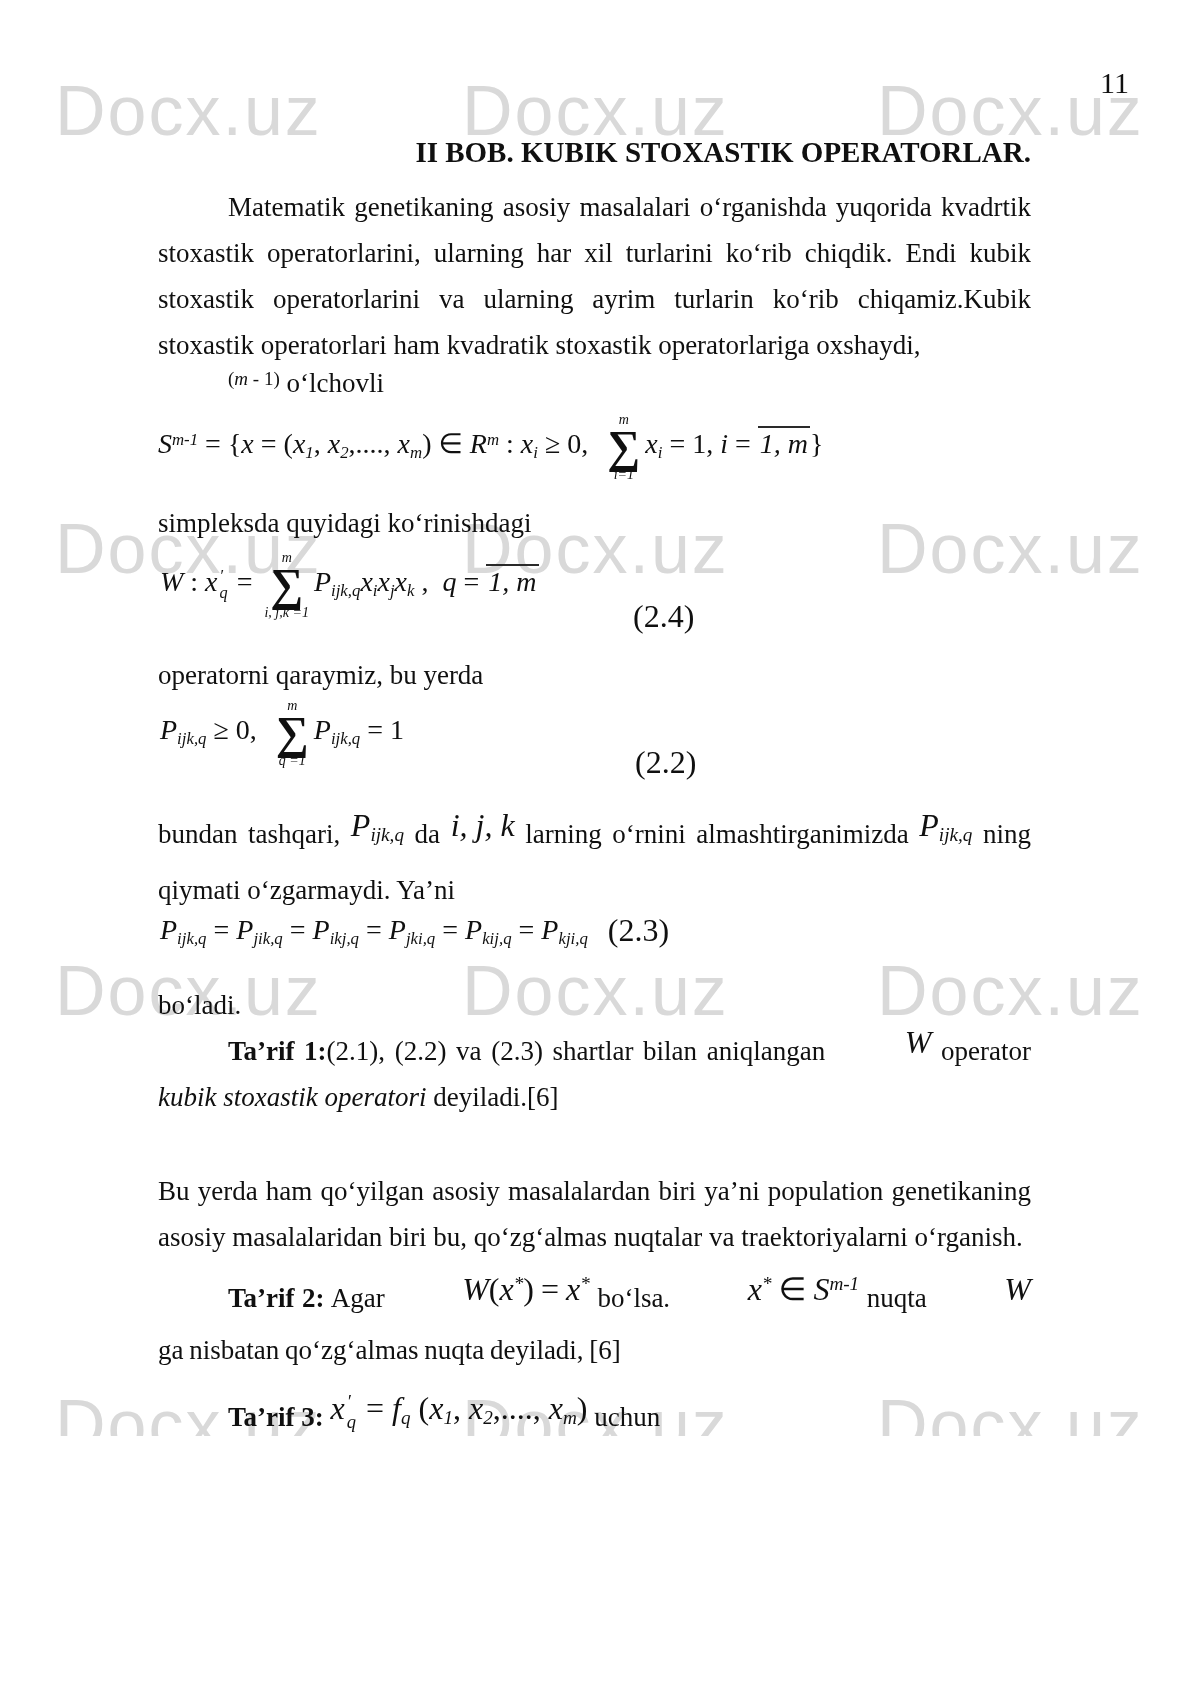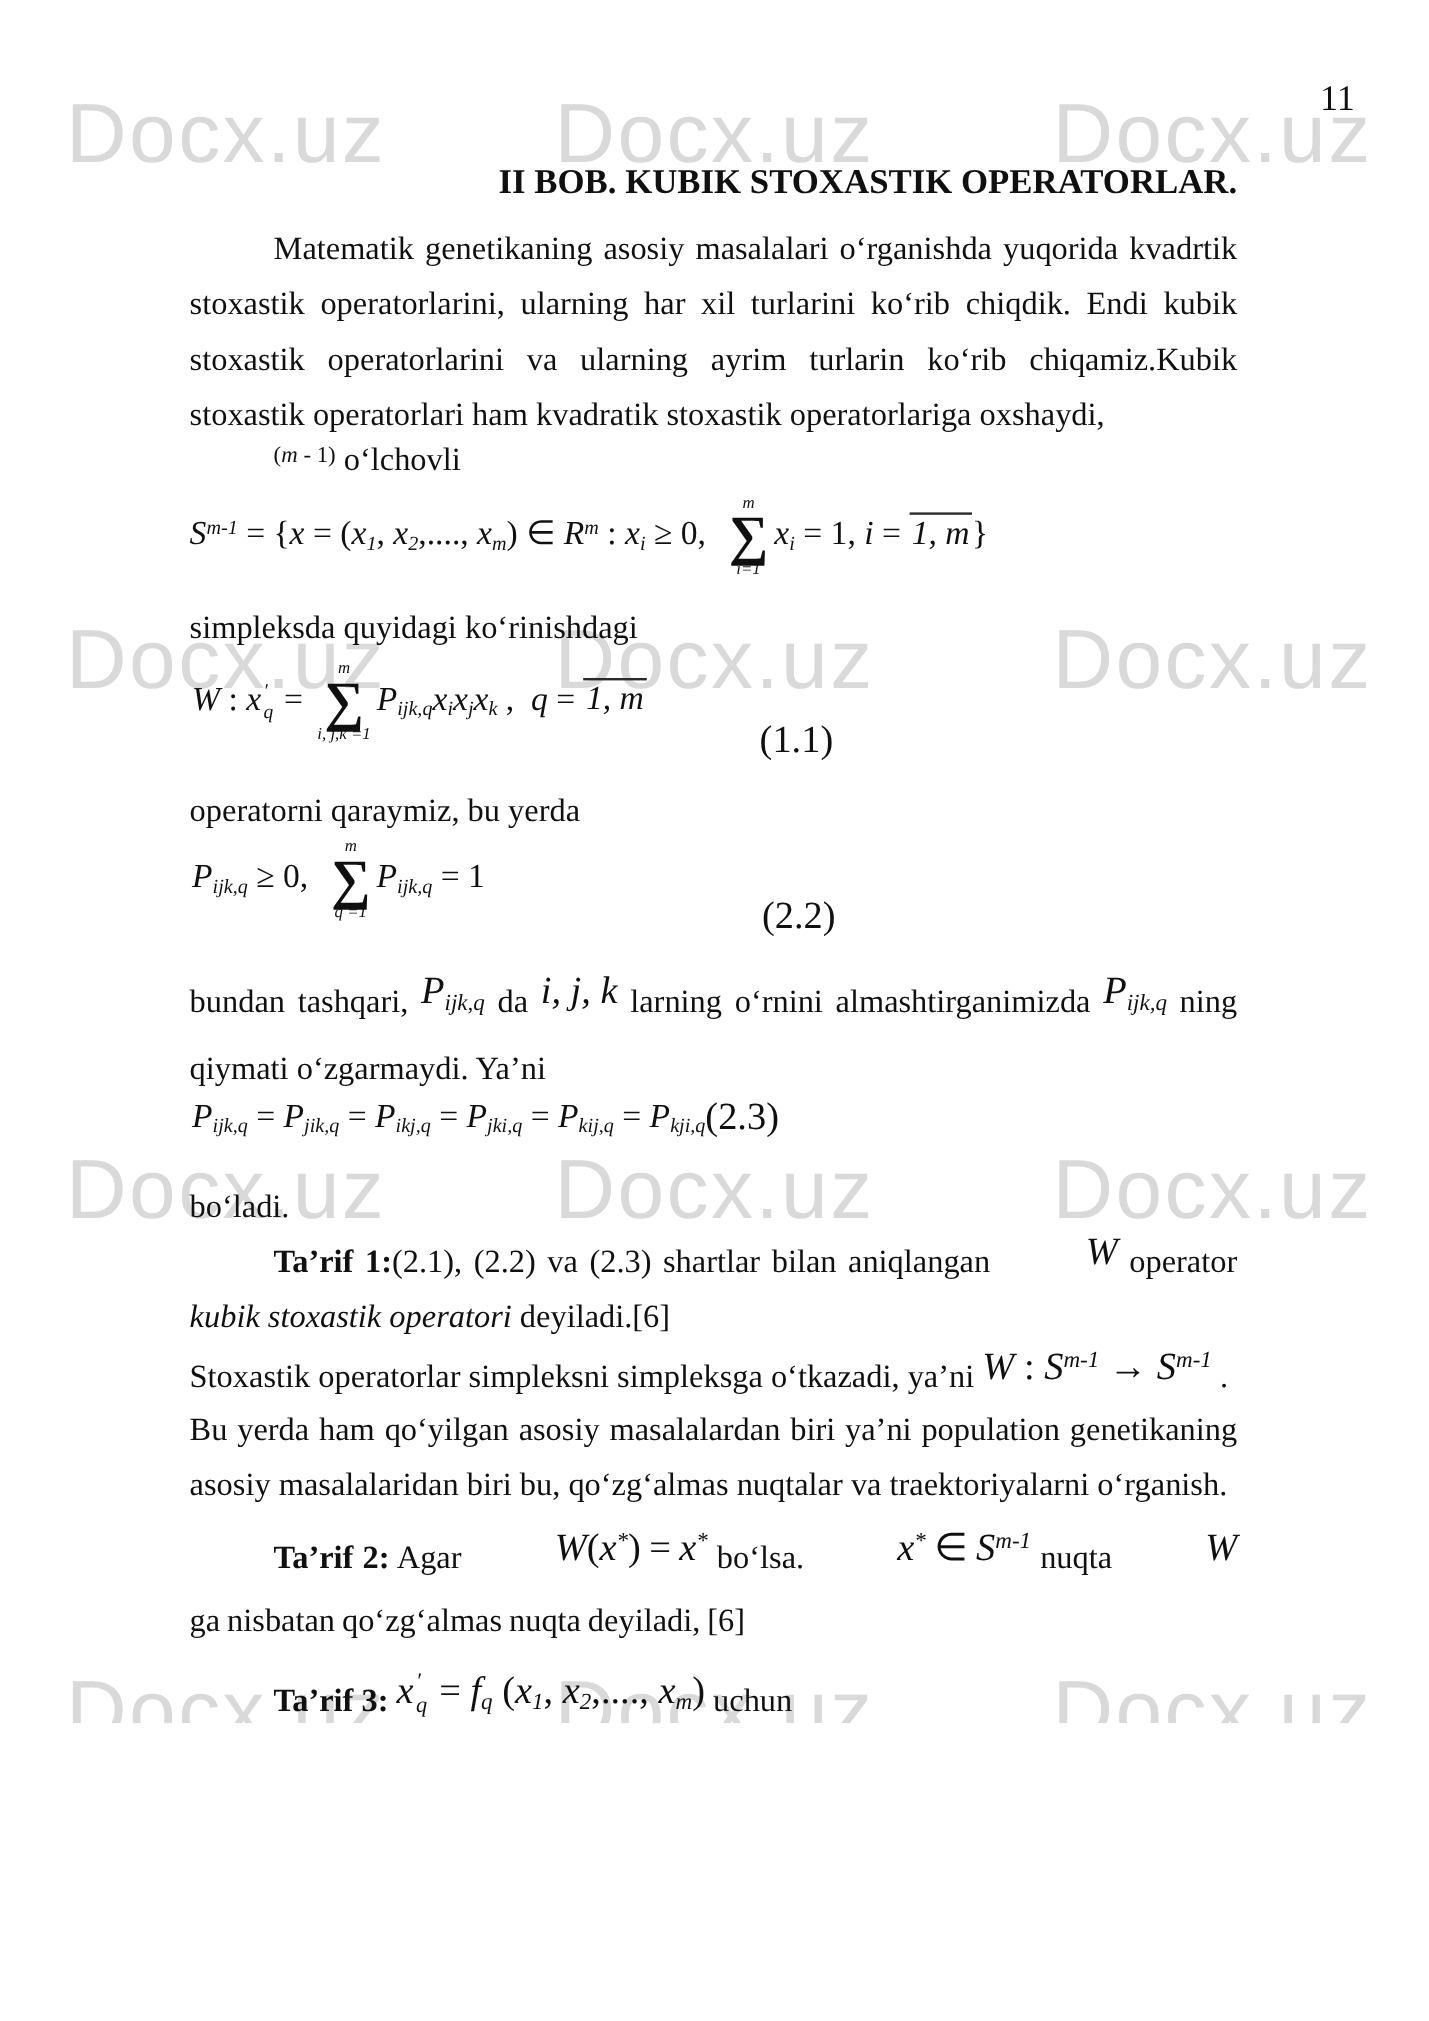--- a/index.html
+++ b/index.html
@@ -26,21 +26,21 @@
   }
   
   .block { position: absolute; z-index: 1; }
   .body-text { font-size: 27px; line-height: 46px; }
   .justify { text-align: justify; }
   .indent { text-indent: 70px; }
   .col { left: 158px; width: 873px; }
   .page-number { font-size: 30px; }
   .doc-title { font-weight: bold; font-size: 29px; text-align: right; white-space: nowrap; }
   .eq-label { position: absolute; z-index: 1; font-size: 32px; }
-  .eq-label-inline { font-size: 32px; margin-left: 0; vertical-align: -2px; }
+  .eq-label-inline { font-size: 32px; margin-left: 20px; vertical-align: -2px; }
   b { font-weight: bold; }
   i { }
 
   
   .formula { white-space: nowrap; }
   .formula > span { white-space: pre; }
   .formula-block { line-height: 1; font-size: 28px; }
   .inline-f { display: inline-block; font-size: 32px; vertical-align: 7px; line-height: 1; }
   .fv { font-style: italic; }
   .ft { font-style: normal; }
@@ -85,44 +85,41 @@
 
   <div class="block body-text" style="top:360px;left:228px">
     <span class="formula inline-f" style="font-size:19px"><span class="ft">(</span><span class="fv">m</span><span class="ft"> - 1)</span></span><span> o‘lchovli</span>
   </div>
 
   <div class="block formula formula-block" style="top:412px;left:158px"><span class="fv">S</span><span class="fsup">m-1</span><span class="ft"> = {</span><span class="fv">x</span><span class="ft"> = (</span><span class="fv">x</span><span class="fsub">1</span><span class="ft">, </span><span class="fv">x</span><span class="fsub">2</span><span class="ft">,...., </span><span class="fv">x</span><span class="fsub">m</span><span class="ft">) ∈ </span><span class="fv">R</span><span class="fsup">m</span><span class="ft"> : </span><span class="fv">x</span><span class="fsub">i</span><span class="ft"> ≥ 0,  </span><span class="fsum"><span class="fsum-top">m</span><span class="fsum-sig">∑</span><span class="fsum-bot">i=1</span></span><span class="fv">x</span><span class="fsub">i</span><span class="ft"> = 1, </span><span class="fv">i</span><span class="ft"> = </span><span class="fover">1, m</span><span class="ft">}</span></div>
 
   <div class="block body-text" style="top:500px;left:158px">simpleksda quyidagi ko‘rinishdagi</div>
 
   <div class="block formula formula-block" style="top:550px;left:160px"><span class="fv">W</span><span class="ft"> : </span><span class="fv">x</span><span class="fss"><span>′</span><span>q</span></span><span class="ft"> = </span><span class="fsum"><span class="fsum-top">m</span><span class="fsum-sig">∑</span><span class="fsum-bot">i, j,k =1</span></span><span class="fv">P</span><span class="fsub">ijk,q</span><span class="fv">x</span><span class="fsub">i</span><span class="fv">x</span><span class="fsub">j</span><span class="fv">x</span><span class="fsub">k</span><span class="ft"> ,  </span><span class="fv">q</span><span class="ft"> = </span><span class="fover">1, m</span></div>
-  <div class="eq-label" style="top:598px;left:633px">(1.1)</div>
+  <div class="eq-label" style="top:598px;left:633px">(2.4)</div>
 
   <div class="block body-text" style="top:652px;left:158px">operatorni qaraymiz, bu yerda</div>
 
   <div class="block formula formula-block" style="top:698px;left:160px"><span class="fv">P</span><span class="fsub">ijk,q</span><span class="ft"> ≥ 0,  </span><span class="fsum"><span class="fsum-top">m</span><span class="fsum-sig">∑</span><span class="fsum-bot">q =1</span></span><span class="fv">P</span><span class="fsub">ijk,q</span><span class="ft"> = 1</span></div>
   <div class="eq-label" style="top:744px;left:635px">(2.2)</div>
 
   <div class="block body-text justify col" style="top:806px;line-height:56px">
     <span>bundan tashqari, </span><span class="formula inline-f"><span class="fv">P</span><span class="fsub">ijk,q</span></span><span> da </span><span class="formula inline-f"><span class="fv">i, j, k</span></span><span> larning o‘rnini almashtirganimizda </span><span class="formula inline-f"><span class="fv">P</span><span class="fsub">ijk,q</span></span><span> ning qiymati o‘zgarmaydi. Ya’ni</span>
   </div>
 
   <div class="block" style="top:912px;left:160px">
     <span class="formula formula-block"><span class="fv">P</span><span class="fsub">ijk,q</span><span class="ft"> = </span><span class="fv">P</span><span class="fsub">jik,q</span><span class="ft"> = </span><span class="fv">P</span><span class="fsub">ikj,q</span><span class="ft"> = </span><span class="fv">P</span><span class="fsub">jki,q</span><span class="ft"> = </span><span class="fv">P</span><span class="fsub">kij,q</span><span class="ft"> = </span><span class="fv">P</span><span class="fsub">kji,q</span></span><span class="eq-label-inline">(2.3)</span>
   </div>
 
   <div class="block body-text" style="top:982px;left:158px">bo‘ladi.</div>
 
   <div class="block body-text justify indent col" style="top:1026px">
     <b>Ta’rif 1:</b><span>(2.1), (2.2) va (2.3) shartlar bilan aniqlangan </span><span class="formula inline-f"><span class="fv">W</span></span><span> operator </span><i>kubik stoxastik operatori</i><span>  deyiladi.[6]</span>
   </div>
 
-  <div class="block body-text col" style="top:1122px">
-    <span>Stoxastik operatorlar simpleksni simpleksga o‘tkazadi, ya’ni </span><span class="formula inline-f"><span class="fv">W</span><span class="ft"> : </span><span class="fv">S</span><span class="fsup">m-1</span><span class="ft"> → </span><span class="fv">S</span><span class="fsup">m-1</span></span><span> .</span>
-  </div>
 
   <div class="block body-text justify col" style="top:1168px">Bu yerda ham  qo‘yilgan asosiy masalalardan biri ya’ni population genetikaning asosiy masalalaridan biri bu, qo‘zg‘almas nuqtalar va traektoriyalarni o‘rganish.</div>
 
   <div class="block body-text justify indent col" style="top:1272px;line-height:52px;word-spacing:-1px">
     <b>Ta’rif 2:</b><span> Agar </span><span class="formula inline-f"><span class="fv">W</span><span class="ft">(</span><span class="fv">x</span><span class="fsup">*</span><span class="ft">) = </span><span class="fv">x</span><span class="fsup">*</span></span><span> bo‘lsa. </span><span class="formula inline-f"><span class="fv">x</span><span class="fsup">*</span><span class="ft"> ∈ </span><span class="fv">S</span><span class="fsup">m-1</span></span><span> nuqta </span><span class="formula inline-f"><span class="fv">W</span></span><span> ga nisbatan qo‘zg‘almas nuqta deyiladi, [6]</span>
   </div>
 
   <div class="block body-text" style="top:1392px;left:228px">
     <b>Ta’rif 3: </b><span class="formula inline-f"><span class="fv">x</span><span class="fss"><span>′</span><span>q</span></span><span class="ft"> = </span><span class="fv">f</span><span class="fsub">q</span><span class="ft"> (</span><span class="fv">x</span><span class="fsub">1</span><span class="ft">, </span><span class="fv">x</span><span class="fsub">2</span><span class="ft">,...., </span><span class="fv">x</span><span class="fsub">m</span><span class="ft">)</span></span><span> uchun</span>
   </div>

